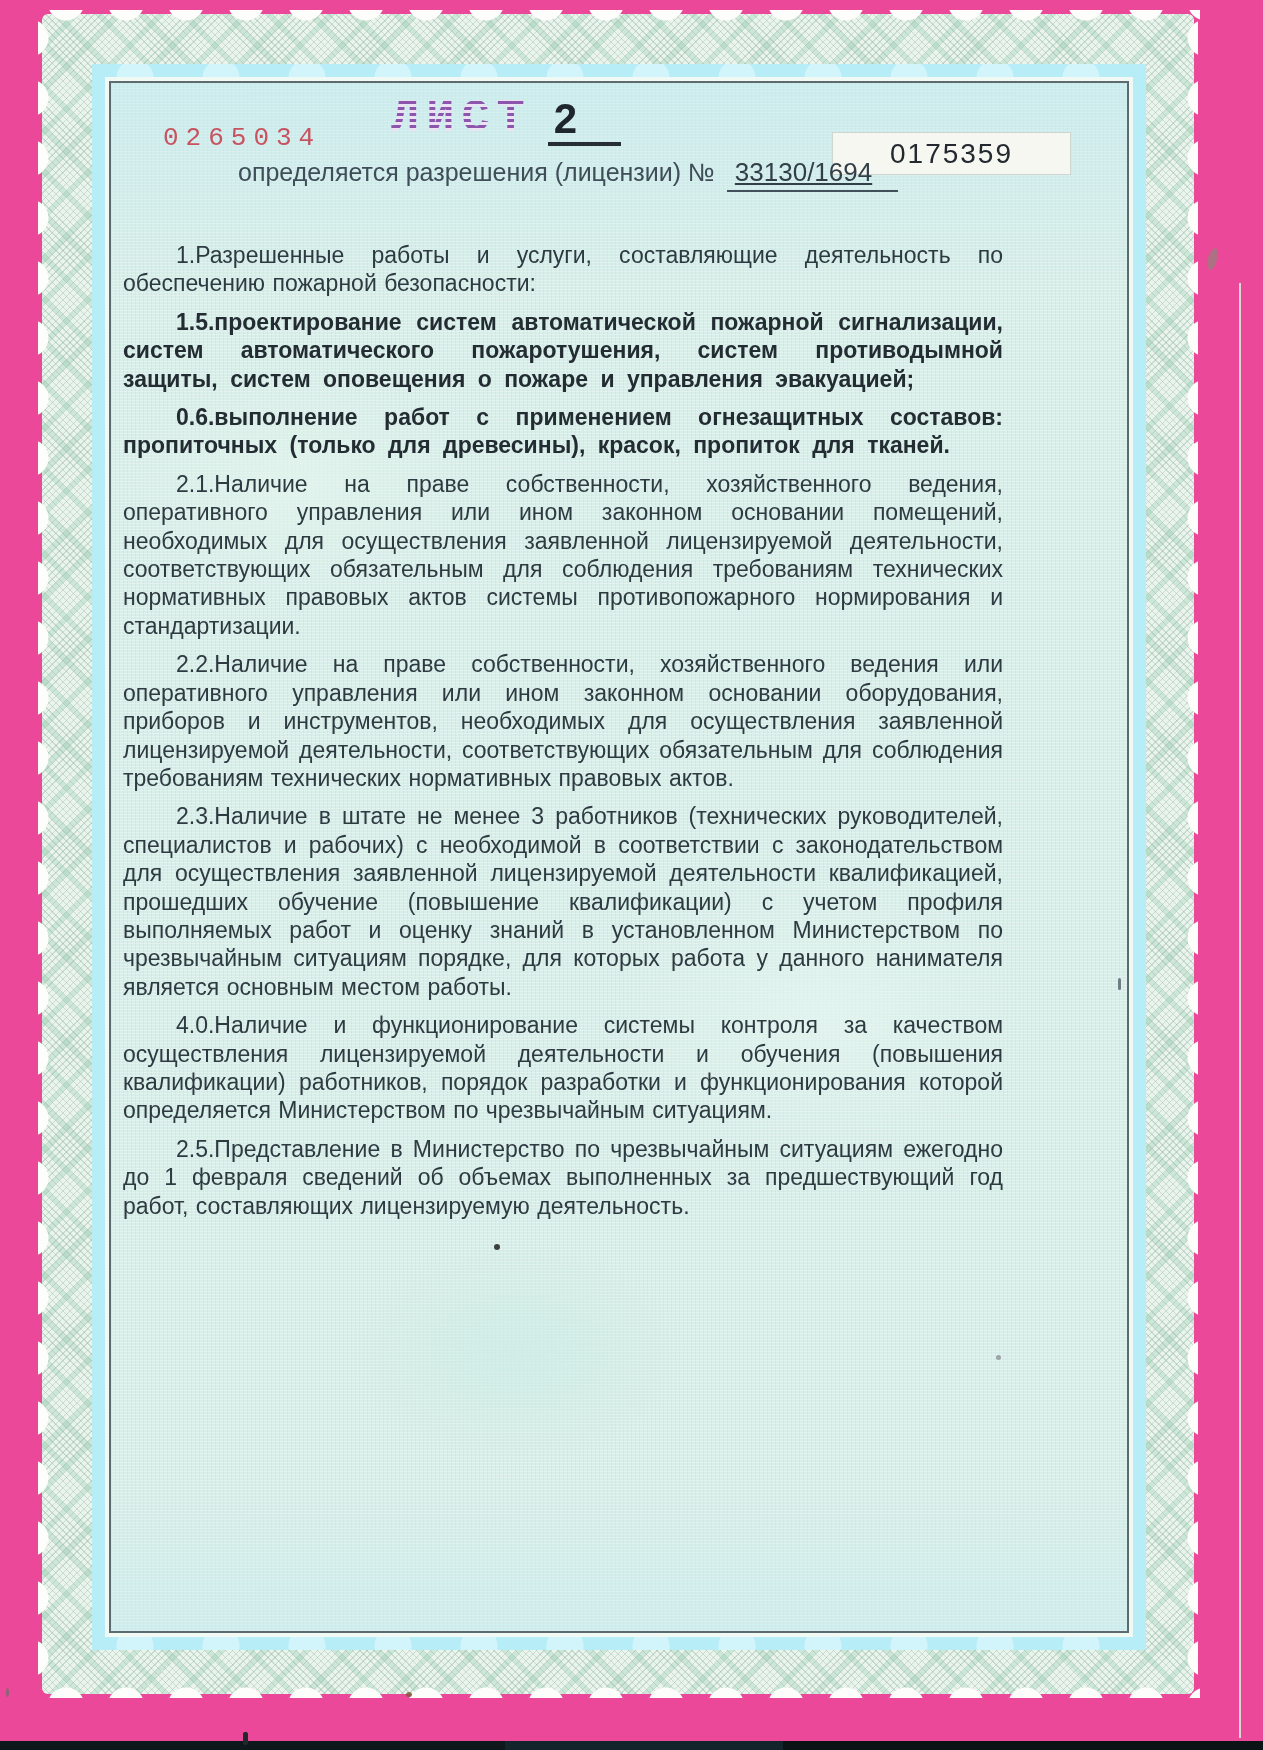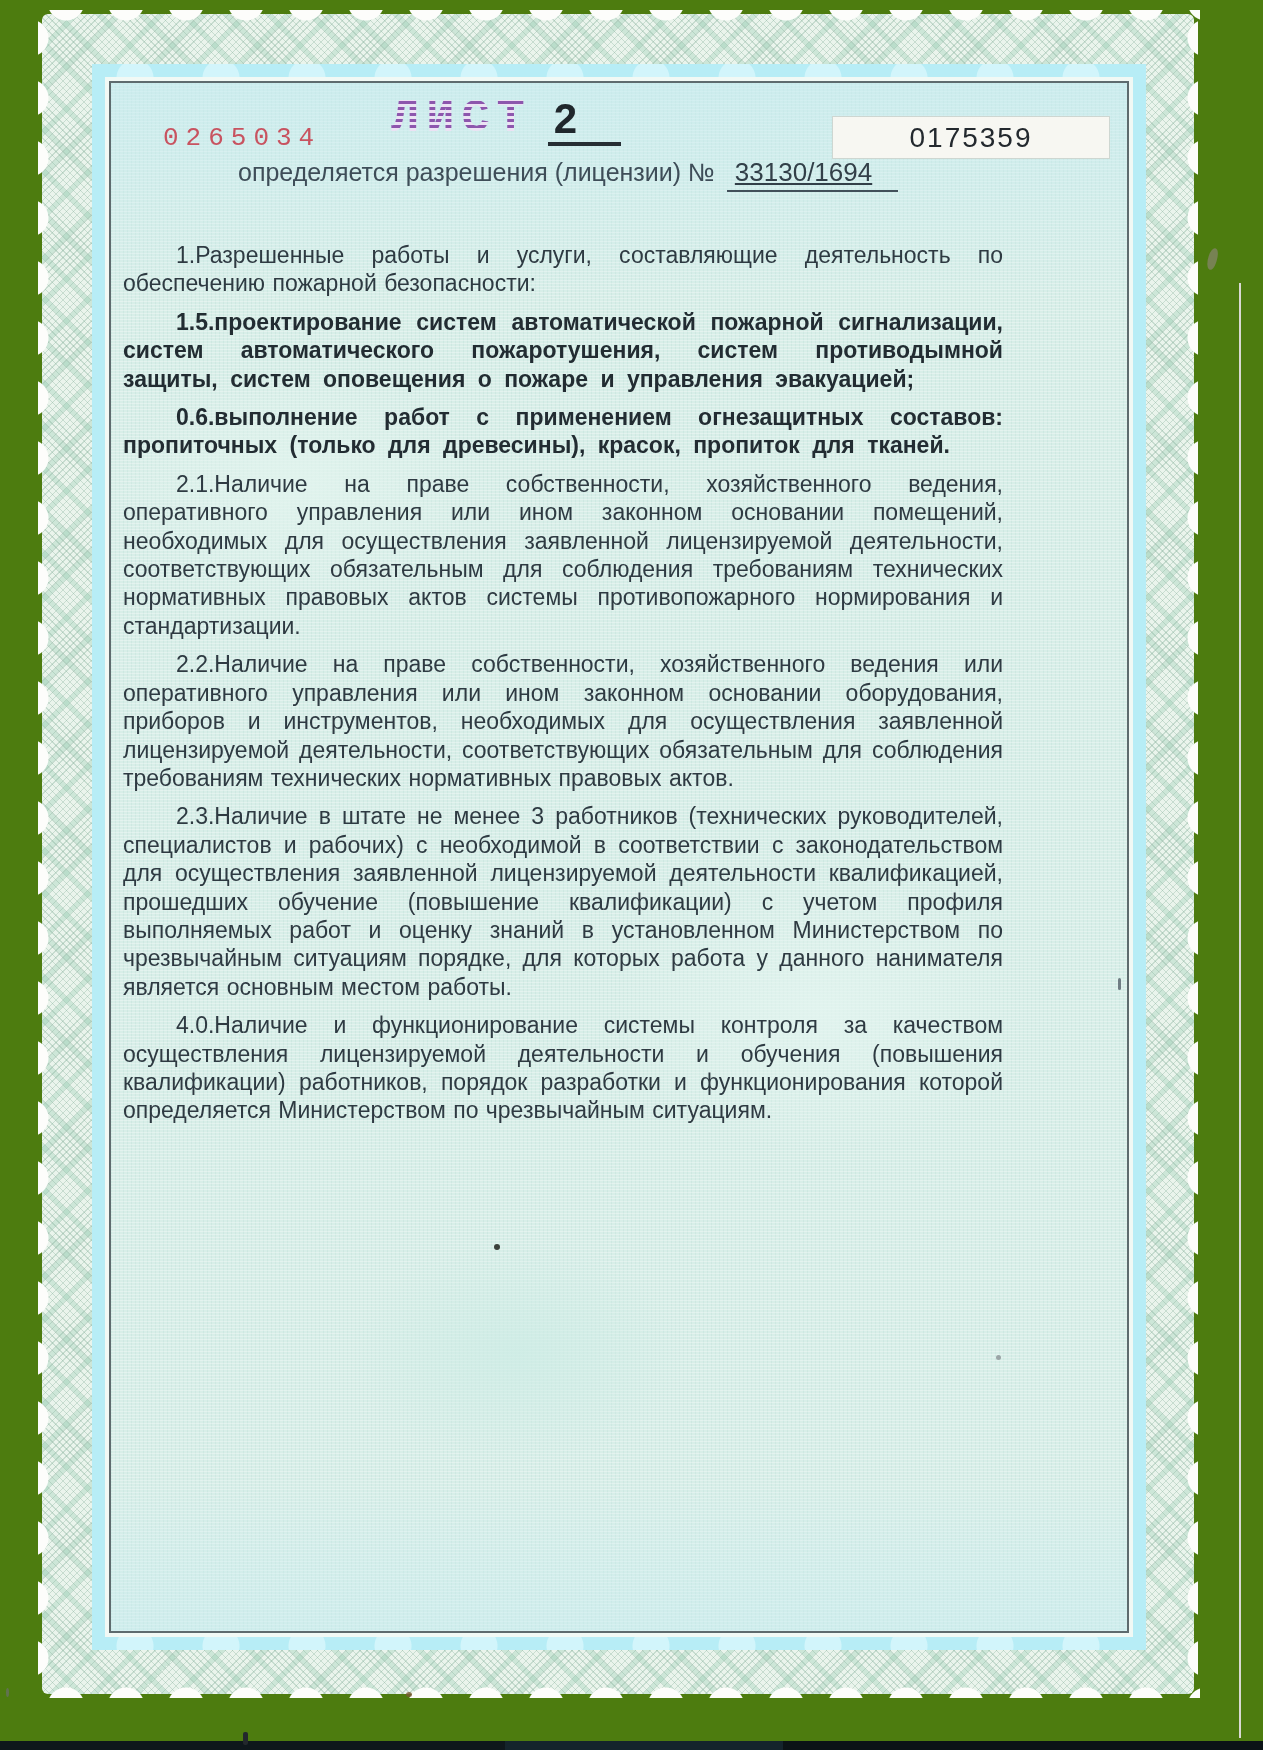--- a/index.html
+++ b/index.html
@@ -1,18 +1,18 @@
 <!DOCTYPE html>
 <html><head>
 <meta charset="utf-8">
 <style>
   html,body{margin:0;padding:0;background:#ffffff;}
   .page{
     position:relative;width:1263px;height:1750px;overflow:hidden;
-    background:#4d7c0f;
+    background:#ec4899;
     font-family:"Liberation Sans",sans-serif;
   }
   
   .edge-strip{position:absolute;left:0;right:0;bottom:0;height:9px;
     background:linear-gradient(90deg,#0e171b 0 40%,#14242c 40% 62%,#0b1316 62% 100%);}
   .side-line{position:absolute;left:1239px;top:283px;bottom:12px;width:2px;background:#d9d9d2;}
   .speck{position:absolute;border-radius:50%;}
   
   .frame{
     position:absolute;left:42px;top:14px;width:1152px;height:1680px;box-sizing:border-box;
@@ -70,21 +70,21 @@
     font-family:Liberation Mono, monospace;font-weight:bold;font-size:47px;line-height:1;
     letter-spacing:7px;color:#9a64b8;
     background:repeating-linear-gradient(180deg,#8d56ad 0 3px,#ece2f4 3px 6px);
     -webkit-background-clip:text;background-clip:text;-webkit-text-fill-color:transparent;
   }
   .list-num{
     font-size:42px;line-height:1;font-weight:bold;color:#20272c;
     border-bottom:4px solid #262e33;padding:0 44px 2px 6px;margin-bottom:-4px;
   }
   .serial-box{
-    position:absolute;left:722px;top:34px;width:276px;height:41px;
+    position:absolute;left:722px;top:50px;width:237px;height:41px;
     background:#f7f7f2;box-shadow:0 0 0 1px rgba(205,212,206,.9);
     display:flex;align-items:center;justify-content:center;
     font-size:28px;letter-spacing:2px;color:#23292e;text-align:center;
   }
   .subtitle{
     position:absolute;left:127px;top:74px;white-space:nowrap;
     font-size:25px;color:#3e4d58;
   }
   .lic-num{
     display:inline-block;font-size:26px;color:#323f48;
@@ -133,20 +133,21 @@
           </div>
 
           <div class="text-col">
             <p class="para">1.Разрешенные работы и услуги, составляющие деятельность по обеспечению пожарной безопасности:</p>
             <p class="para bold">1.5.проектирование систем автоматической пожарной сигнализации, систем автоматического пожаротушения, систем противодымной защиты, систем оповещения о пожаре и управления эвакуацией;</p>
             <p class="para bold">0.6.выполнение работ с применением огнезащитных составов: пропиточных (только для древесины), красок, пропиток для тканей.</p>
             <p class="para">2.1.Наличие на праве собственности, хозяйственного ведения, оперативного управления или ином законном основании помещений, необходимых для осуществления заявленной лицензируемой деятельности, соответствующих обязательным для соблюдения требованиям технических нормативных правовых актов системы противопожарного нормирования и стандартизации.</p>
             <p class="para">2.2.Наличие на праве собственности, хозяйственного ведения или оперативного управления или ином законном основании оборудования, приборов и инструментов, необходимых для осуществления заявленной лицензируемой деятельности, соответствующих обязательным для соблюдения требованиям технических нормативных правовых актов.</p>
             <p class="para">2.3.Наличие в штате не менее 3 работников (технических руководителей, специалистов и рабочих) с необходимой в соответствии с законодательством для осуществления заявленной лицензируемой деятельности квалификацией, прошедших обучение (повышение квалификации) с учетом профиля выполняемых работ и оценку знаний в установленном Министерством по чрезвычайным ситуациям порядке, для которых работа у данного нанимателя является основным местом работы.</p>
             <p class="para">4.0.Наличие и функционирование системы контроля за качеством осуществления лицензируемой деятельности и обучения (повышения квалификации) работников, порядок разработки и функционирования которой определяется Министерством по чрезвычайным ситуациям.</p>
+            <p class="para">2.5.Представление в Министерство по чрезвычайным ситуациям ежегодно до 1 февраля сведений об объемах выполненных за предшествующий год работ, составляющих лицензируемую деятельность.</p>
           </div>
 
         </div>
       </div>
     </div>
   </div>
 
   <div class="side-line"></div>
   <div class="edge-strip"></div>
   <div class="speck" style="left:494px;top:1244px;width:6px;height:6px;background:#3c413c;"></div>

